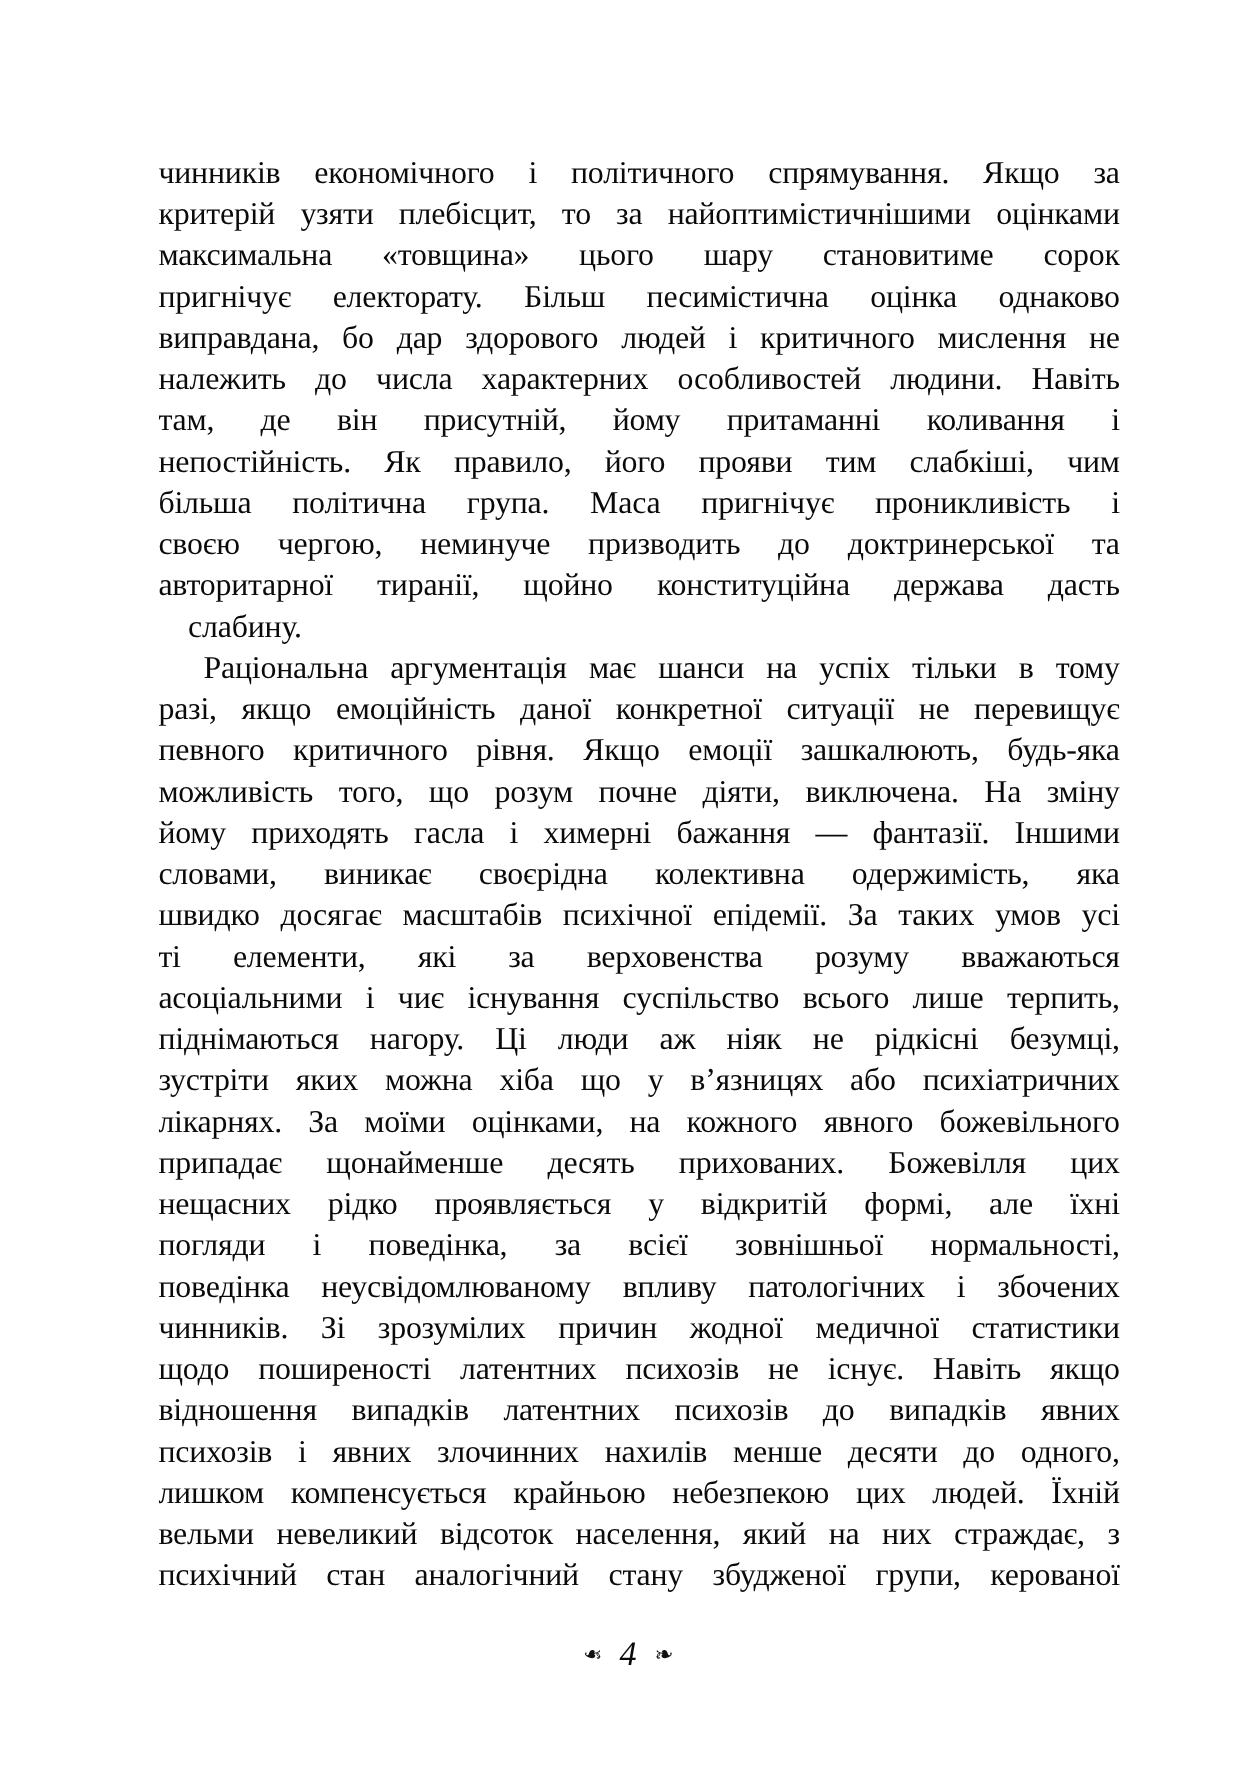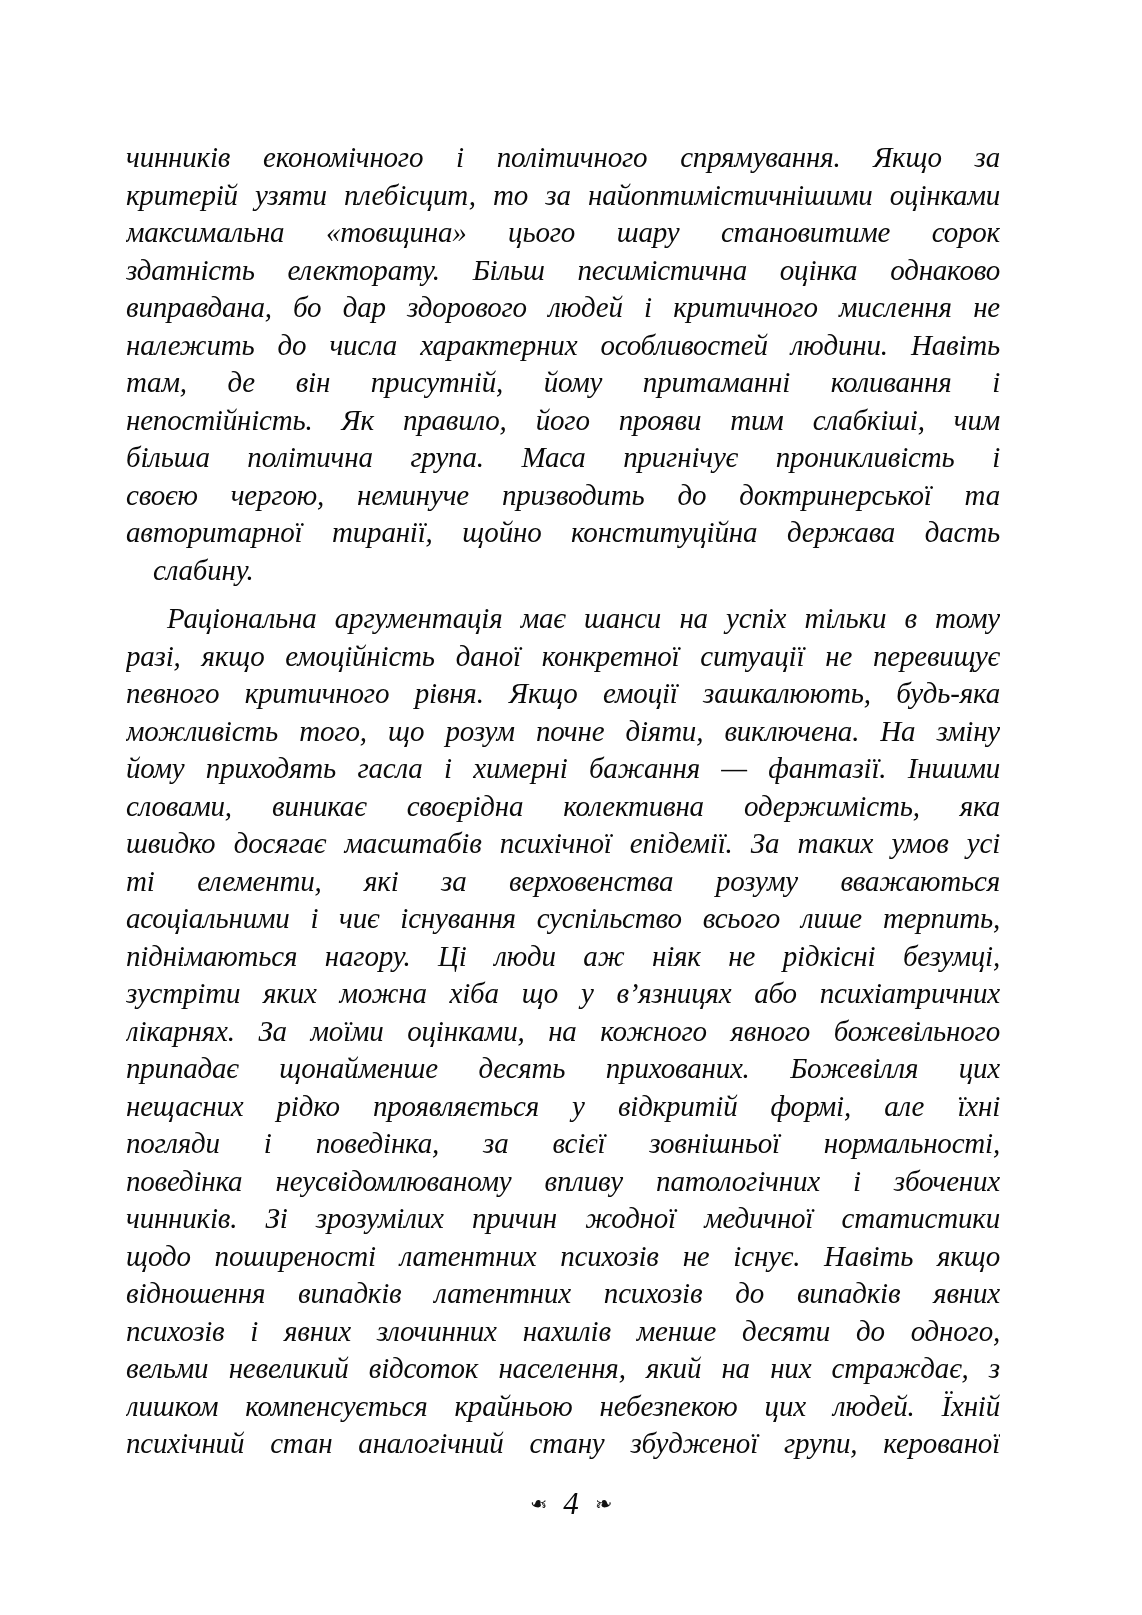--- a/index.html
+++ b/index.html
@@ -9,42 +9,40 @@
     width: 1142px;
     height: 1615px;
     background: #ffffff;
     color: #0a0a0a;
     font-family: "Liberation Serif", "DejaVu Serif", serif;
     overflow: hidden;
     margin: 0 auto;
   }
   .text-block {
     position: absolute;
-    left: 126px;
+    left: 144px;
     top: 139px;
     width: 874px;
-    font-style: italic;
   }
   .paragraph { display: block; }
   .line {
     height: 37.5px;
     line-height: 37.5px;
     font-size: 29px;
     text-align: justify;
     text-align-last: justify;
     overflow: hidden;
     letter-spacing: -0.2px;
   }
   .line.unjustified {
     text-align-last: left;
     margin-left: 27px;
   }
   .line.indent {
     text-indent: 41px;
-    margin-top: 11px;
   }
   .page-footer {
     position: absolute;
     left: 0;
     top: 1482px;
     width: 100%;
     height: 44px;
     display: flex;
     justify-content: center;
     align-items: center;
@@ -68,21 +66,21 @@
 </head>
 <body>
 
 <div class="page">
 
   <main class="text-block">
       <div class="paragraph">
         <div class="line">чинників економічного і політичного спрямування. Якщо за</div>
         <div class="line">критерій узяти плебісцит, то за найоптимістичнішими оцінками</div>
         <div class="line">максимальна «товщина» цього шару становитиме сорок</div>
-        <div class="line">здатність електорату. Більш песимістична оцінка однаково</div>
+        <div class="line">пригнічує електорату. Більш песимістична оцінка однаково</div>
         <div class="line">виправдана, бо дар здорового людей і критичного мислення не</div>
         <div class="line">належить до числа характерних особливостей людини. Навіть</div>
         <div class="line">там, де він присутній, йому притаманні коливання і</div>
         <div class="line">непостійність. Як правило, його прояви тим слабкіші, чим</div>
         <div class="line">більша політична група. Маса пригнічує проникливість і</div>
         <div class="line">своєю чергою, неминуче призводить до доктринерської та</div>
         <div class="line">авторитарної тиранії, щойно конституційна держава дасть</div>
         <div class="line unjustified">слабину.</div>
       </div>
       <div class="paragraph">
@@ -99,22 +97,22 @@
         <div class="line">зустріти яких можна хіба що у в’язницях або психіатричних</div>
         <div class="line">лікарнях. За моїми оцінками, на кожного явного божевільного</div>
         <div class="line">припадає щонайменше десять прихованих. Божевілля цих</div>
         <div class="line">нещасних рідко проявляється у відкритій формі, але їхні</div>
         <div class="line">погляди і поведінка, за всієї зовнішньої нормальності,</div>
         <div class="line">поведінка неусвідомлюваному впливу патологічних і збочених</div>
         <div class="line">чинників. Зі зрозумілих причин жодної медичної статистики</div>
         <div class="line">щодо поширеності латентних психозів не існує. Навіть якщо</div>
         <div class="line">відношення випадків латентних психозів до випадків явних</div>
         <div class="line">психозів і явних злочинних нахилів менше десяти до одного,</div>
+        <div class="line">лишком компенсується крайньою небезпекою цих людей. Їхній</div>
         <div class="line">вельми невеликий відсоток населення, який на них страждає, з</div>
-        <div class="line">лишком компенсується крайньою небезпекою цих людей. Їхній</div>
         <div class="line">психічний стан аналогічний стану збудженої групи, керованої</div>
       </div>
     </main>
 
   <footer class="page-footer">
     <span class="orn orn-left">❧</span>
     <span class="page-number">4</span>
     <span class="orn orn-right">❧</span>
   </footer>
 

